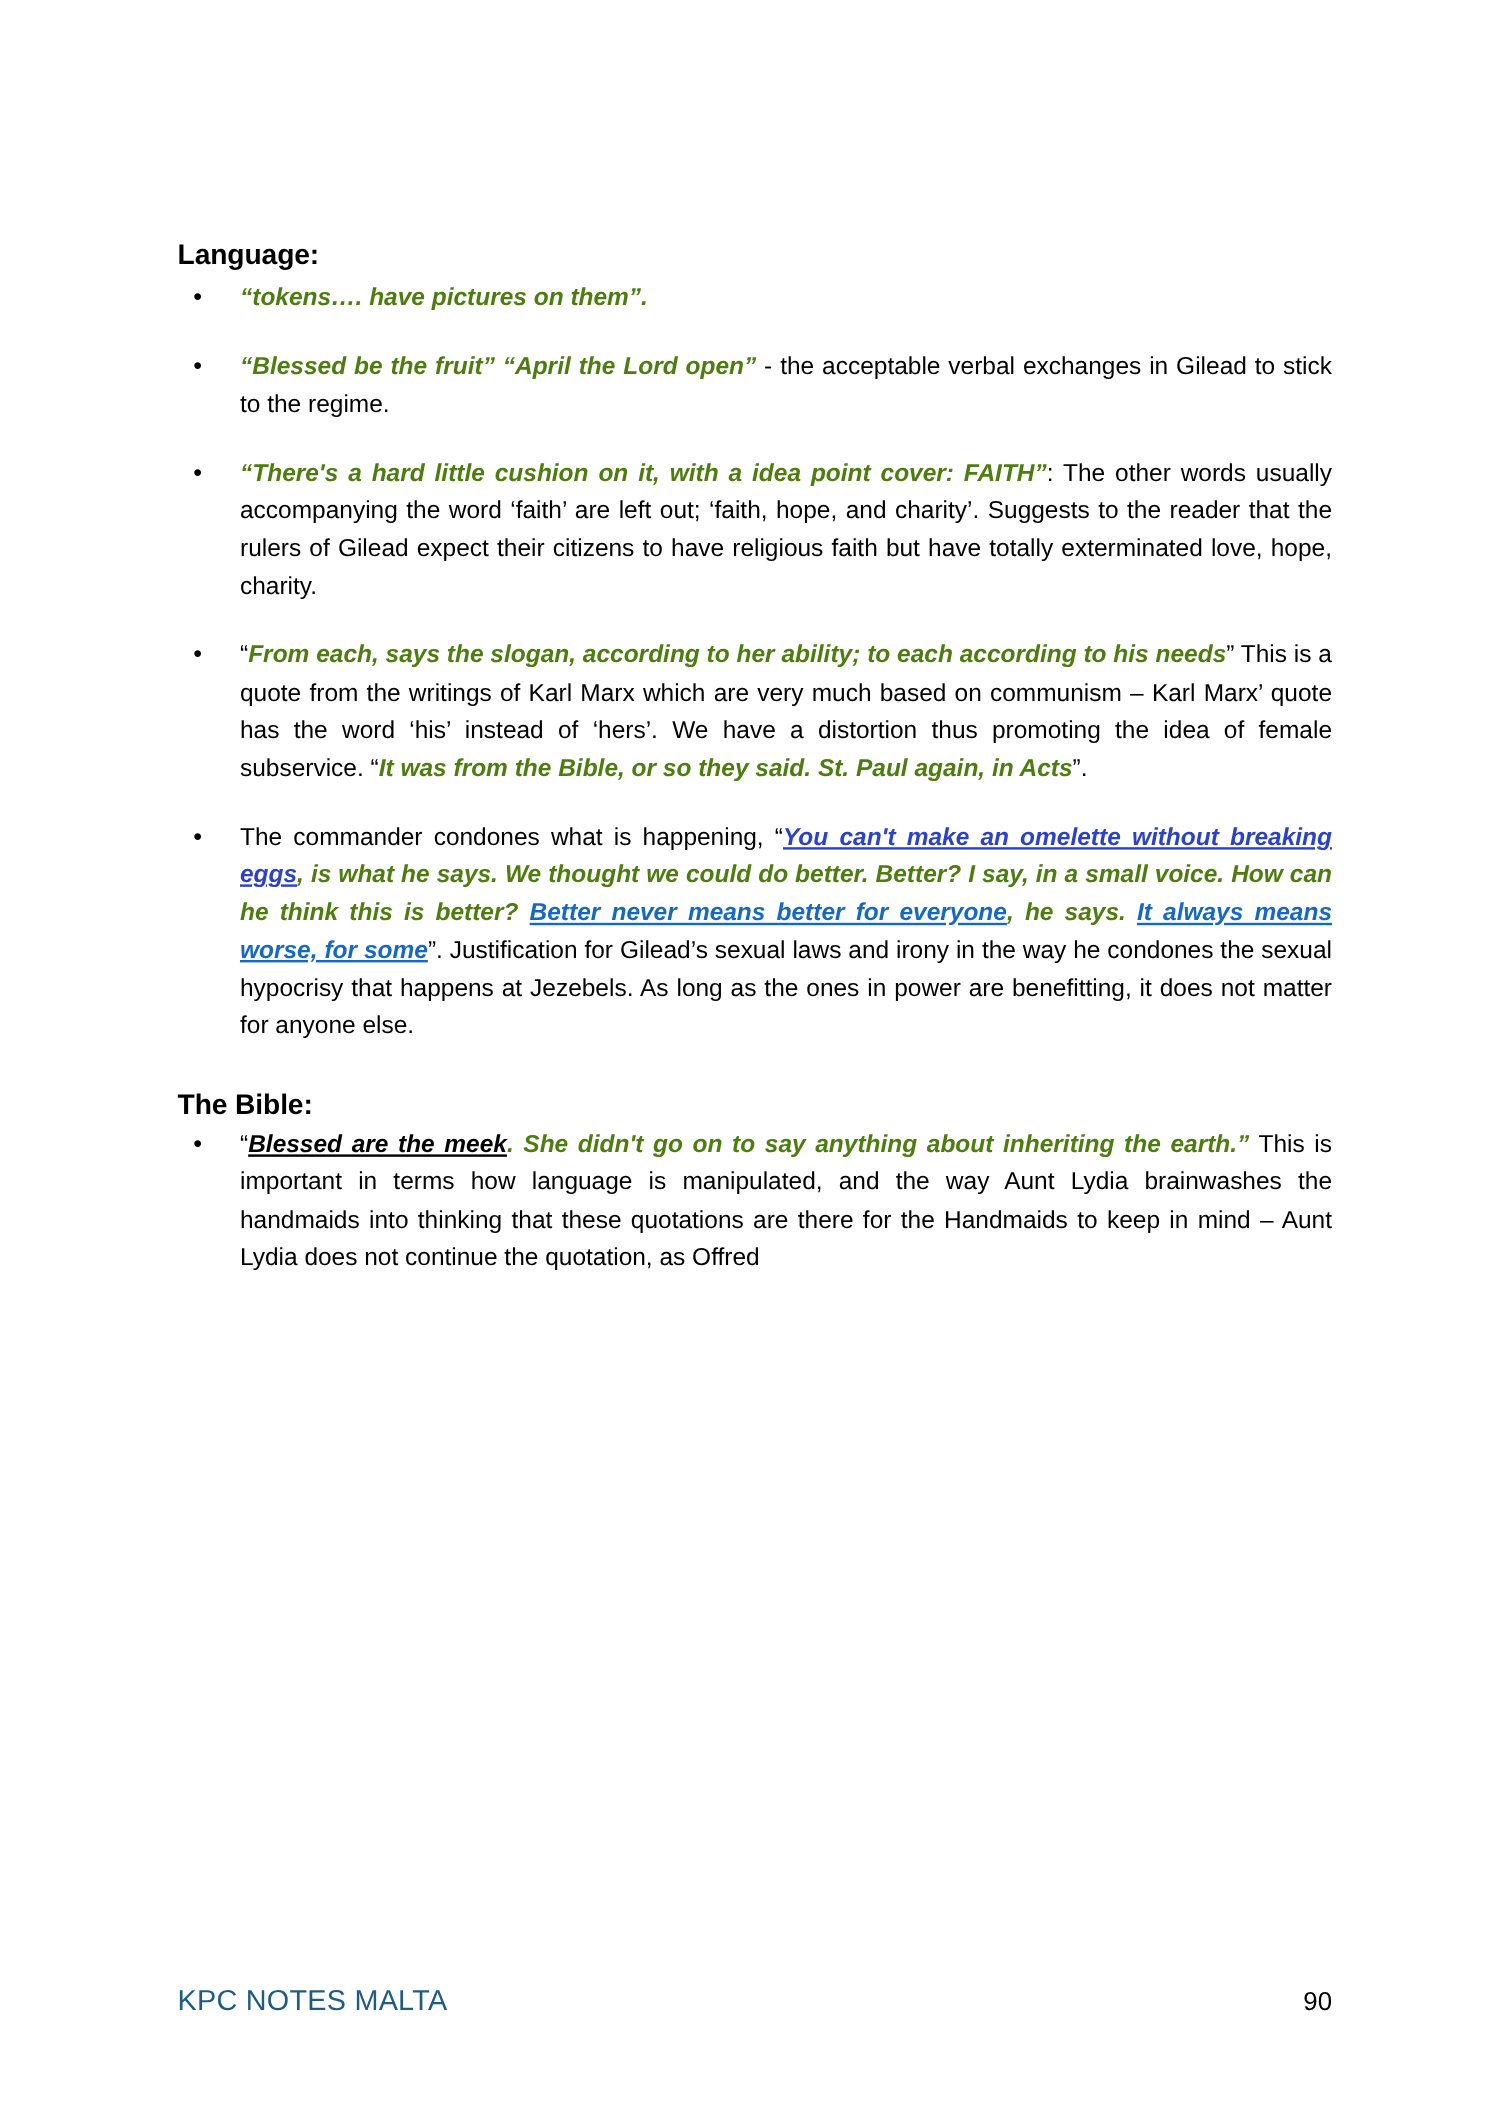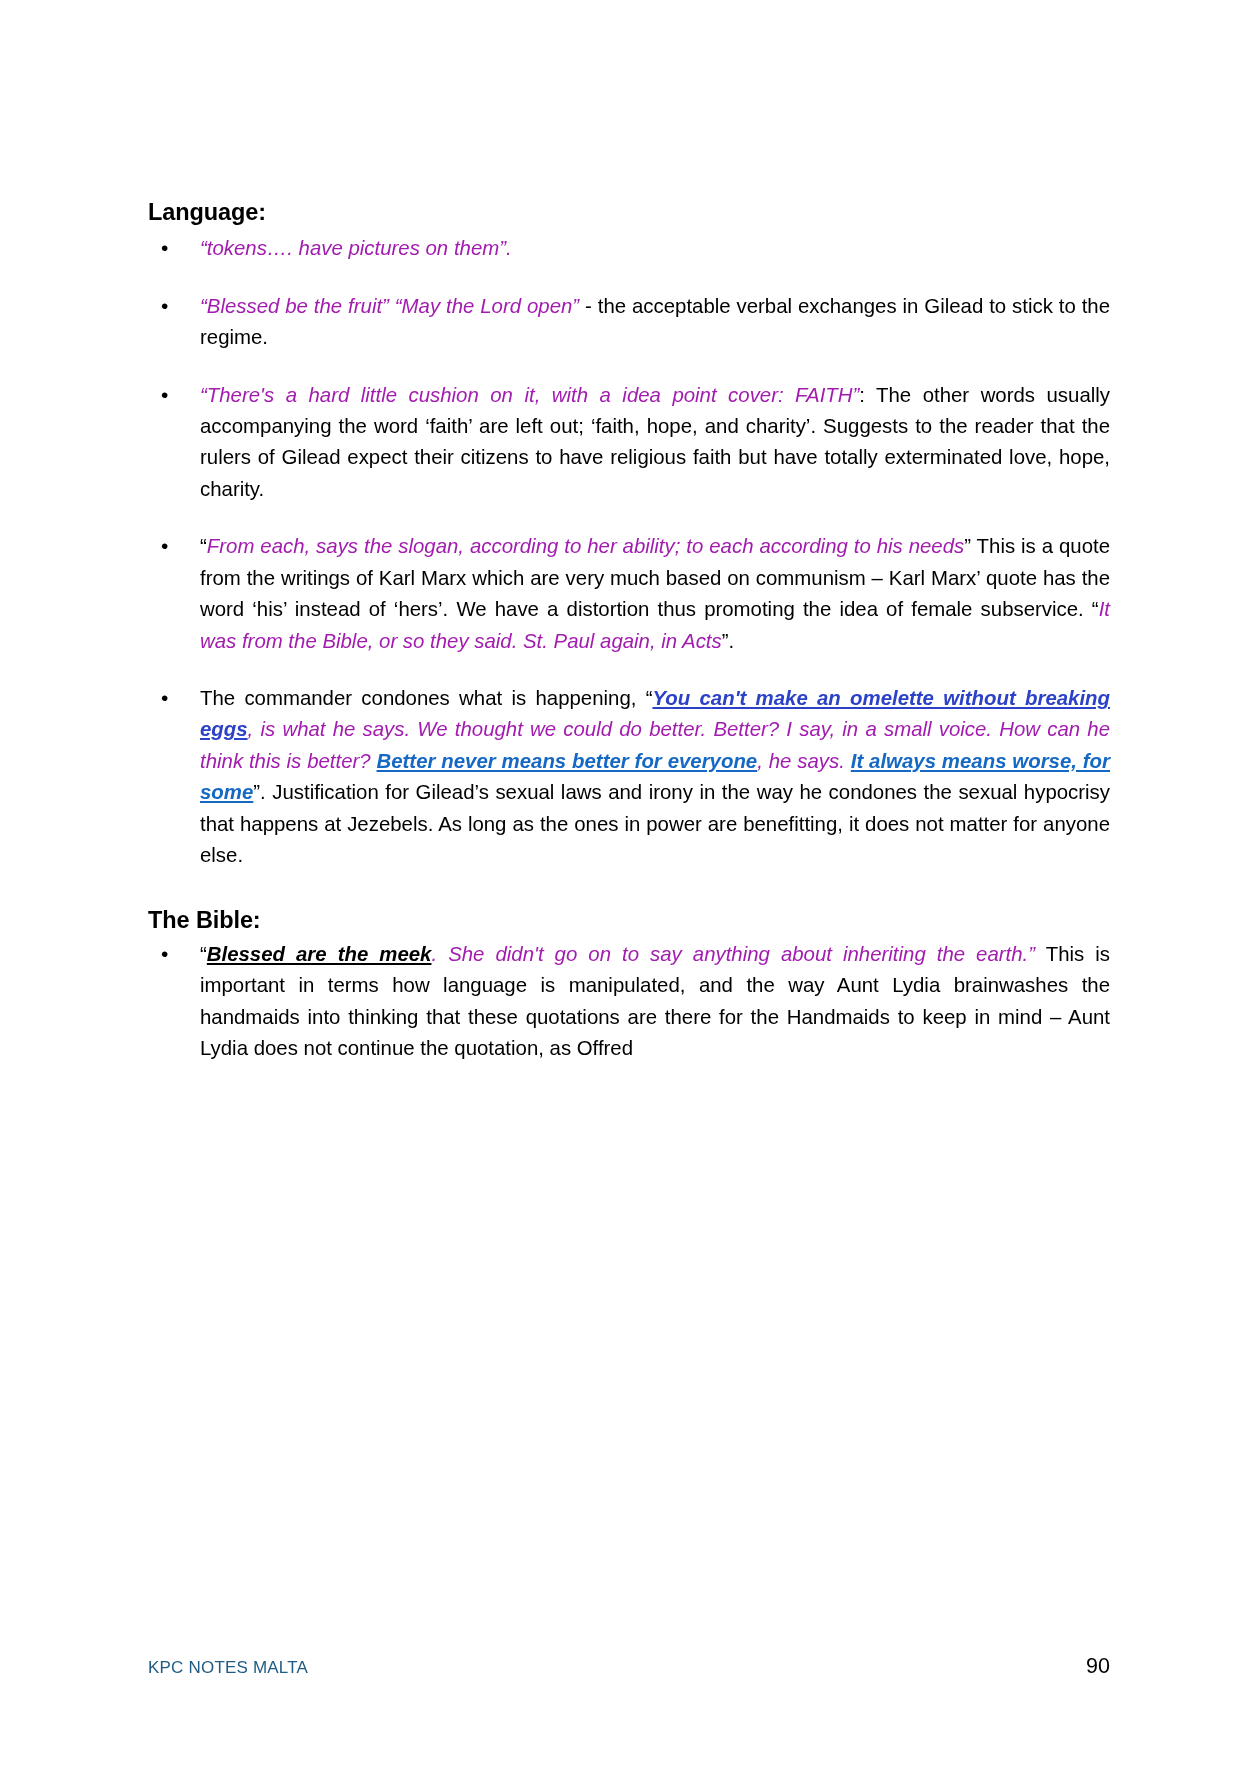--- a/index.html
+++ b/index.html
@@ -78,22 +78,22 @@
 
   p.body-par {
     margin: 0 0 4px 0;
     font-size: 20.4px;
     line-height: 1.54;
     text-align: justify;
     color: #000;
   }
 
   .q {
-    color: #a21caf;
-    font-weight: normal;
+    color: #4d7c0f;
+    font-weight: bold;
     font-style: italic;
   }
   .q-blue {
     color: #2B41C8;
     font-weight: bold;
     font-style: italic;
     text-decoration: underline;
   }
   .q-blue2 {
     color: #1568C4;
@@ -120,21 +120,21 @@
     position: absolute;
     left: 148px;
     top: 1638px;
     width: 962px;
     display: flex;
     align-items: baseline;
     justify-content: space-between;
   }
   .footer-brand {
     color: #1F5C85;
-    font-size: 17px;
+    font-size: 24px;
     letter-spacing: 0.2px;
   }
   .footer-page {
     color: #000;
     font-size: 21.5px;
   }
 </style>
 </head>
 <body>
 
@@ -144,21 +144,21 @@
 
     <h2 class="section-heading">Language:</h2>
 
     <ul class="bullets">
 
       <li class="bullet">
         <span class="q">“tokens…. have pictures on them”.</span>
       </li>
 
       <li class="bullet">
-        <span class="q">“Blessed be the fruit” “May the Lord open”</span><span class="plain"> - the acceptable verbal exchanges in Gilead to stick to the regime.</span>
+        <span class="q">“Blessed be the fruit” “April the Lord open”</span><span class="plain"> - the acceptable verbal exchanges in Gilead to stick to the regime.</span>
       </li>
 
       <li class="bullet">
         <span class="q">“There's a hard little cushion on it, with a idea point cover: FAITH”</span><span class="plain">: The other words usually accompanying the word ‘faith’ are left out; ‘faith, hope, and charity’. Suggests to the reader that the rulers of Gilead expect their citizens to have religious faith but have totally exterminated love, hope, charity.</span>
       </li>
 
 
       <li class="bullet">
         <span class="plain">“</span><span class="q">From each, says the slogan, according to her ability; to each according to his needs</span><span class="plain">” This is a quote from the </span><span class="plain b">writings of Karl Marx</span><span class="plain"> which are very much based on communism – Karl Marx’ quote has the word ‘his’ instead of ‘hers’. We have a </span><span class="plain b">distortion</span><span class="plain"> thus promoting the idea of female subservice. “</span><span class="q">It was from the Bible, or so they said. St. Paul again, in Acts</span><span class="plain">”.</span>
       </li>

